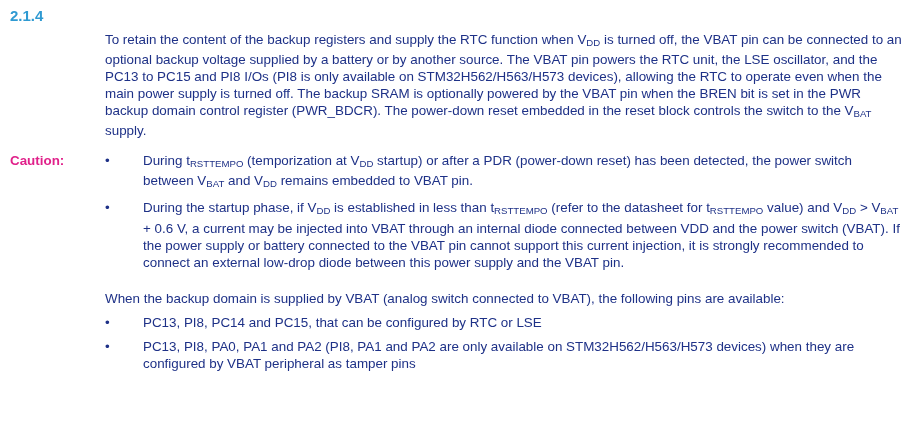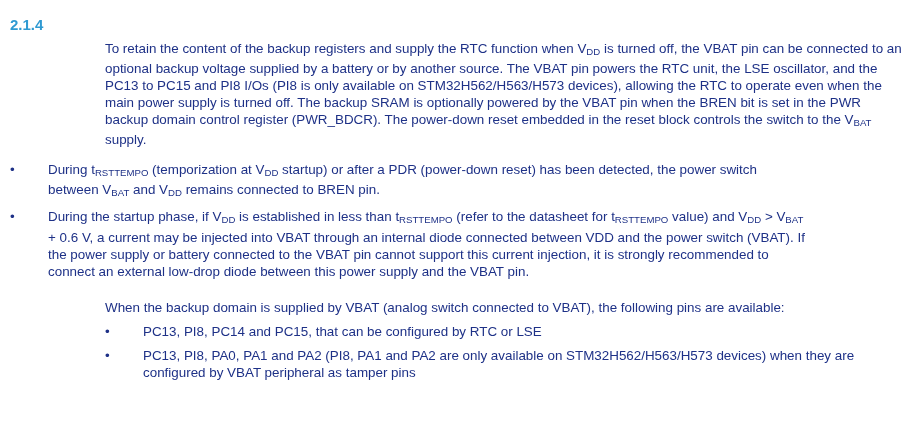--- a/index.html
+++ b/index.html
@@ -4,21 +4,21 @@
 <style>
   html, body { margin: 0; padding: 0; }
   body {
     width: 909px; height: 443px;
     background: #ffffff;
     font-family: "Liberation Sans", "DejaVu Sans", sans-serif;
     overflow: hidden;
   }
   .doc {
     position: relative;
-    padding: 16px 6px 0 10px;
+    padding: 7px 6px 0 10px;
     color: var(--body-color, #1e3187);
     font-size: 13.4px;
     line-height: 17px;
   }
   .heading-row { display: flex; align-items: baseline; margin-bottom: 7px; }
   .sec-num {
     flex: none; width: 95px;
     font-weight: bold; font-size: 15px;
     color: var(--secnum-color, #2f9ad2);
   }
@@ -47,24 +47,25 @@
 
   <div class="heading-row">
     <span class="sec-num">2.1.4</span>
   </div>
 
   <div class="content">
     <p class="para"><span>To retain the content of the backup registers and supply the RTC function when V</span><span class="sub">DD</span><span> is turned off, the VBAT pin can be connected to an optional backup voltage supplied by a battery or by another source. The VBAT pin powers the RTC unit, the LSE oscillator, and the PC13 to PC15 and PI8 I/Os (PI8 is only available on STM32H562/H563/H573 devices), allowing the RTC to operate even when the main power supply is turned off. The backup SRAM is optionally powered by the VBAT pin when the BREN bit is set in the PWR backup domain control register (PWR_BDCR). The power-down reset embedded in the reset block controls the switch to the V</span><span class="sub">BAT</span><span> supply.</span></p>
   </div>
 
   <div class="caution-row">
+    <span class="caution-label">Caution:</span>
     <div class="caution-bullets">
       <div class="bullet-row">
         <span class="bullet-marker">•</span>
-        <span class="bullet-text"><span>During t</span><span class="sub">RSTTEMPO</span><span> (temporization at V</span><span class="sub">DD</span><span> startup) or after a PDR (power-down reset) has been detected, the power switch between V</span><span class="sub">BAT</span><span> and V</span><span class="sub">DD</span><span> remains connected to BREN pin.</span></span>
+        <span class="bullet-text"><span>During t</span><span class="sub">RSTTEMPO</span><span> (temporization at V</span><span class="sub">DD</span><span> startup) or after a PDR (power-down reset) has been detected, the power switch between V</span><span class="sub">BAT</span><span> and V</span><span class="sub">DD</span><span> remains embedded to VBAT pin.</span></span>
       </div>
       <div class="bullet-row">
         <span class="bullet-marker">•</span>
         <span class="bullet-text"><span>During the startup phase, if V</span><span class="sub">DD</span><span> is established in less than t</span><span class="sub">RSTTEMPO</span><span> (refer to the datasheet for t</span><span class="sub">RSTTEMPO</span><span> value) and V</span><span class="sub">DD</span><span> &gt; V</span><span class="sub">BAT</span><span> + 0.6 V, a current may be injected into VBAT through an internal diode connected between VDD and the power switch (VBAT). If the power supply or battery connected to the VBAT pin cannot support this current injection, it is strongly recommended to connect an external low-drop diode between this power supply and the VBAT pin.</span></span>
       </div>
     </div>
   </div>
 
   <div class="content">
     <p class="para"><span>When the backup domain is supplied by VBAT (analog switch connected to VBAT), the following pins are available:</span></p>

